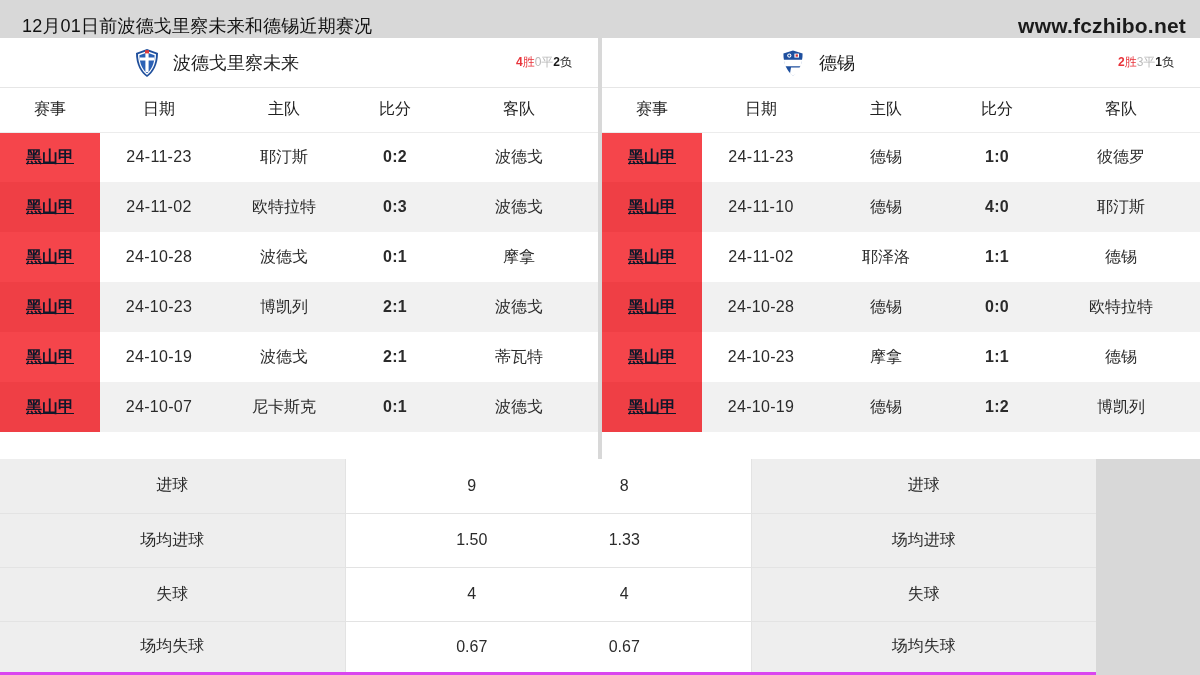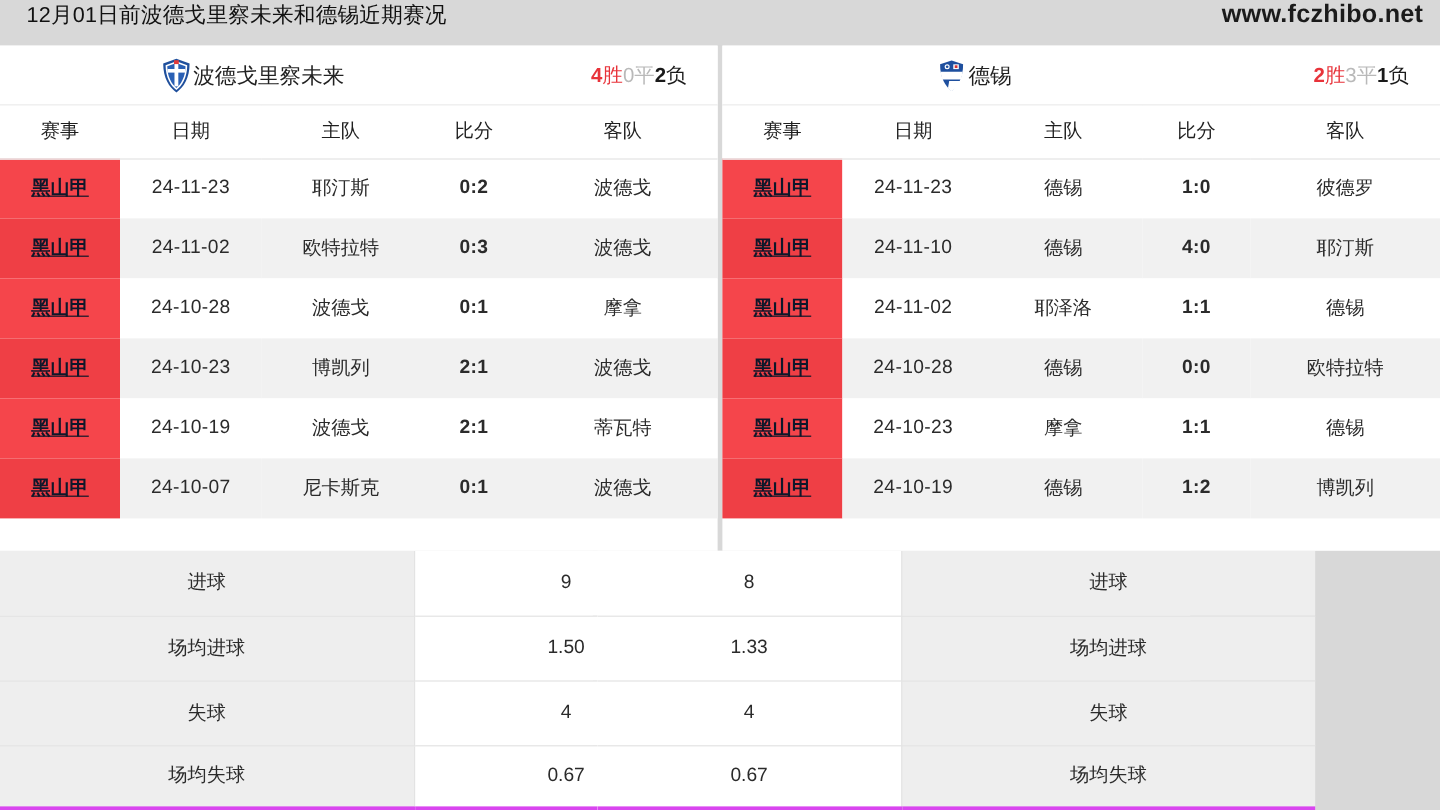--- a/index.html
+++ b/index.html
@@ -8,21 +8,21 @@
     font-family: "Liberation Sans", "DejaVu Sans", sans-serif;
     background: #d8d8d8;
     overflow: hidden;
   }
 
   
   .titlebar {
     height: 38px;
     background: #d8d8d8;
     display: flex;
-    align-items: flex-start;
+    align-items: flex-end;
     justify-content: space-between;
     padding: 0 14px 0 22px;
   }
   .titlebar .page-title {
     font-size: 18px;
     color: #111;
     letter-spacing: .2px;
     white-space: nowrap;
   }
   .titlebar .site {
@@ -53,32 +53,32 @@
     display: flex;
     align-items: center;
     border-bottom: 1px solid #e6e6e6;
     padding: 0 18px 0 0;
     background: #fff;
   }
   .team-head.left  { justify-content: flex-start; }
   .team-head .badge-wrap {
     display: flex;
     align-items: center;
-    gap: 1px;
+    gap: 13px;
     width: 460px;
   }
   .team-head.left .badge-wrap { padding-left: 134px; }
   .team-head.right .badge-wrap { padding-left: 178px; }
   .team-name {
     font-size: 18px;
     color: #222;
     white-space: nowrap;
   }
   .record {
-    font-size: 17px;
+    font-size: 12px;
     white-space: nowrap;
     margin-left: auto;
     padding-right: 8px;
   }
   .record .w  { color: #e8333a; font-weight: bold; }
   .record .wl { color: #e8333a; }
   .record .d  { color: #b9b9b9; }
   .record .dl { color: #b9b9b9; }
   .record .l  { color: #1a1a1a; font-weight: bold; }
   .record .ll { color: #1a1a1a; }

